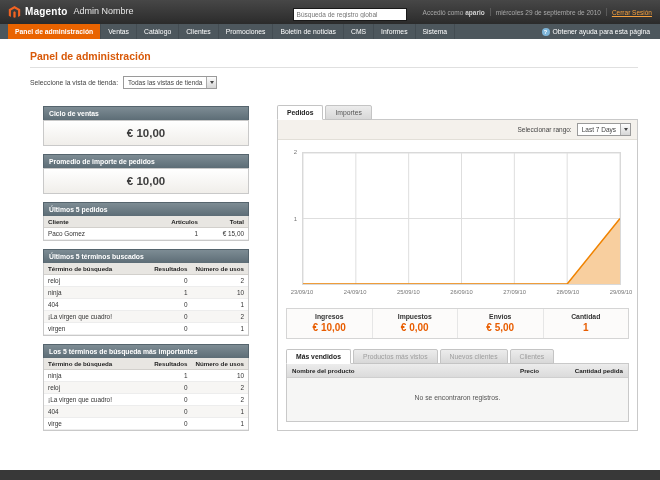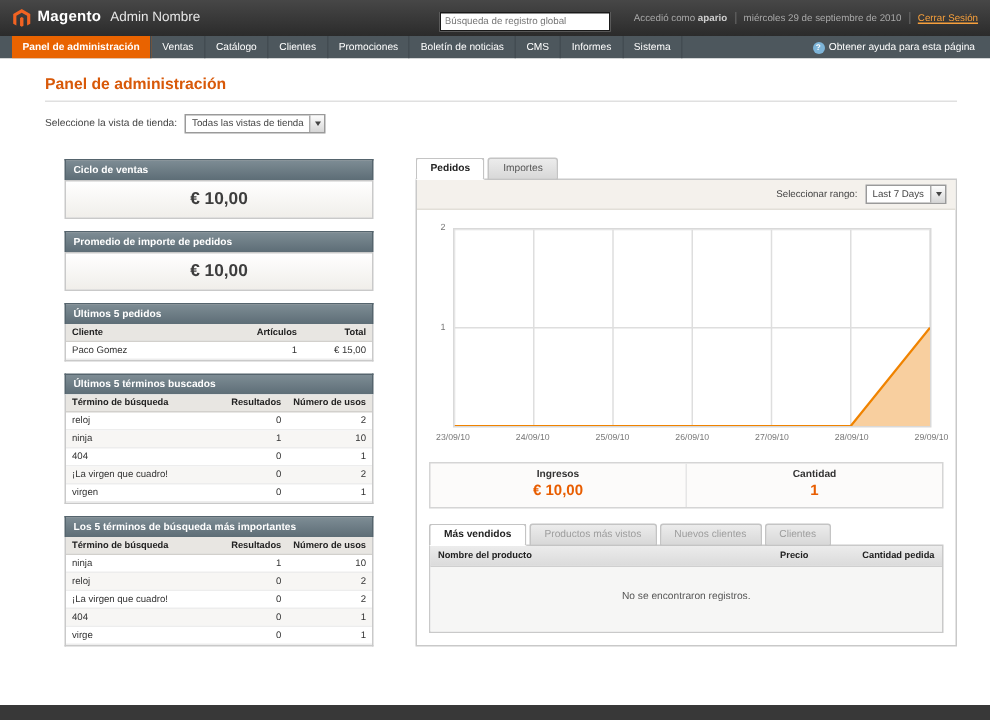--- a/index.html
+++ b/index.html
@@ -29,21 +29,21 @@
   
   .main{flex:1;overflow:hidden;background:#fff;padding:7px 22px 0 30px;}
   .page-title{color:#d85909;font-size:10.5px;font-weight:bold;margin:4px 0 5px;}
   .title-rule{border:none;border-top:1px solid #e0e0e0;margin:0 0 8px;}
   .store-row{display:flex;align-items:center;gap:5px;font-size:6.8px;color:#444;margin-bottom:16px;}
   .select{display:inline-flex;align-items:center;border:1px solid #9a9a9a;background:#fff;height:13px;font-size:6.5px;cursor:pointer;}
   .select-value{padding:0 4px;white-space:nowrap;}
   .select-btn{width:10px;height:11px;background:linear-gradient(#fdfdfd,#d6d6d6);border-left:1px solid #aaa;display:flex;align-items:center;justify-content:center;}
   .select-btn::after{content:"";border-left:2.5px solid transparent;border-right:2.5px solid transparent;border-top:3.5px solid #444;}
 
-  .columns{display:flex;gap:28px;align-items:center;padding-left:13px;}
+  .columns{display:flex;gap:28px;align-items:flex-end;padding-left:13px;}
   .left-col{width:206px;flex:none;display:flex;flex-direction:column;gap:8px;}
   .right-col{flex:1;min-width:0;}
 
   
   .card-header{background:linear-gradient(#7d8c94,#5d6d76);color:#fff;font-size:6.8px;font-weight:bold;padding:3px 5px;border:1px solid #55646d;border-bottom:none;}
   .card-value{border:1px solid #c9c9c9;background:linear-gradient(#ffffff,#f0eeea);text-align:center;font-size:11.5px;font-weight:bold;color:#3d3d3d;padding:6px 0;}
   .tbl-wrap{border:1px solid #c9c9c9;border-top:none;background:#fff;}
   table{width:100%;border-collapse:collapse;font-size:6.4px;}
   th{background:#e8e6e2;text-align:left;padding:2px 4px;font-size:6.2px;color:#222;border-bottom:1px solid #d2d0cc;font-weight:bold;white-space:nowrap;}
   th.num,td.num{text-align:right;}
@@ -321,20 +321,28 @@
               <span style="left: 100%;">29/09/10</span>
             </div>
         </div>
 
         <div class="stats">
           <div class="stat">
             <div class="stat-label">Ingresos</div>
             <div class="stat-value">€ 10,00</div>
           </div>
           <div class="stat">
+            <div class="stat-label">Impuestos</div>
+            <div class="stat-value">€ 0,00</div>
+          </div>
+          <div class="stat">
+            <div class="stat-label">Envíos</div>
+            <div class="stat-value">€ 5,00</div>
+          </div>
+          <div class="stat">
             <div class="stat-label">Cantidad</div>
             <div class="stat-value">1</div>
           </div>
         </div>
 
         <div class="bottom-tabs">
           <div class="tab active">Más vendidos</div>
           <div class="tab dim">Productos más vistos</div>
           <div class="tab dim">Nuevos clientes</div>
           <div class="tab dim">Clientes</div>

